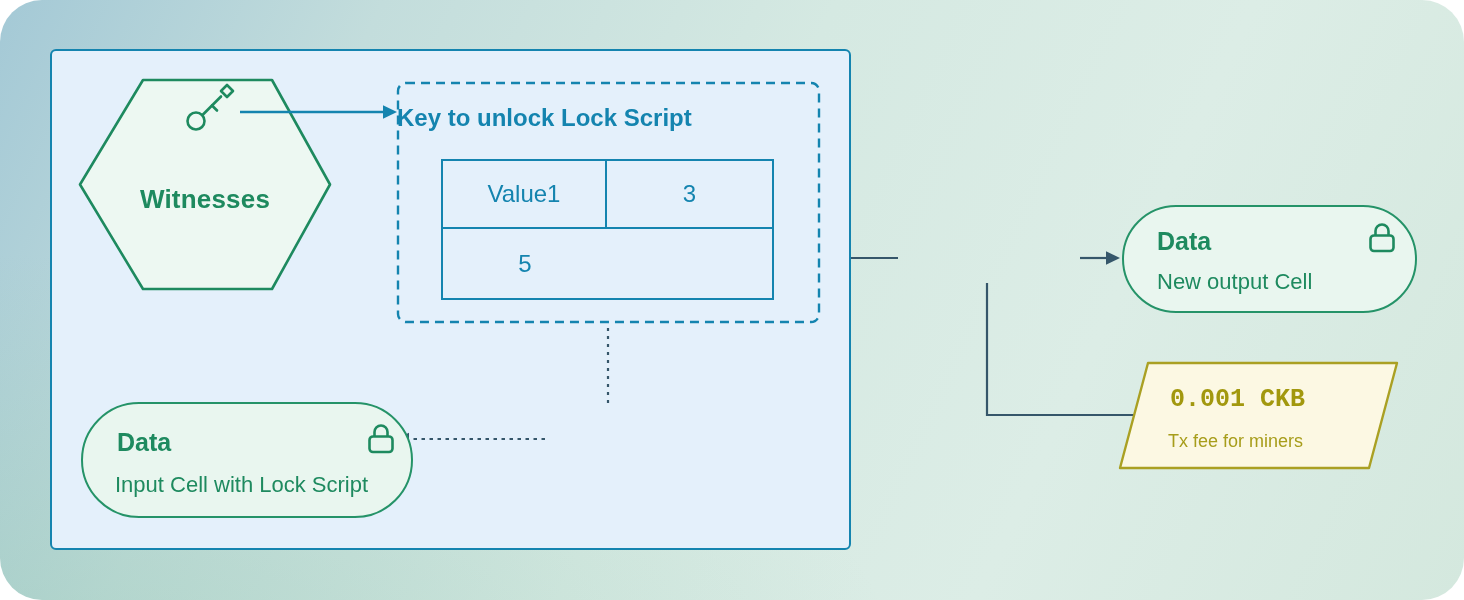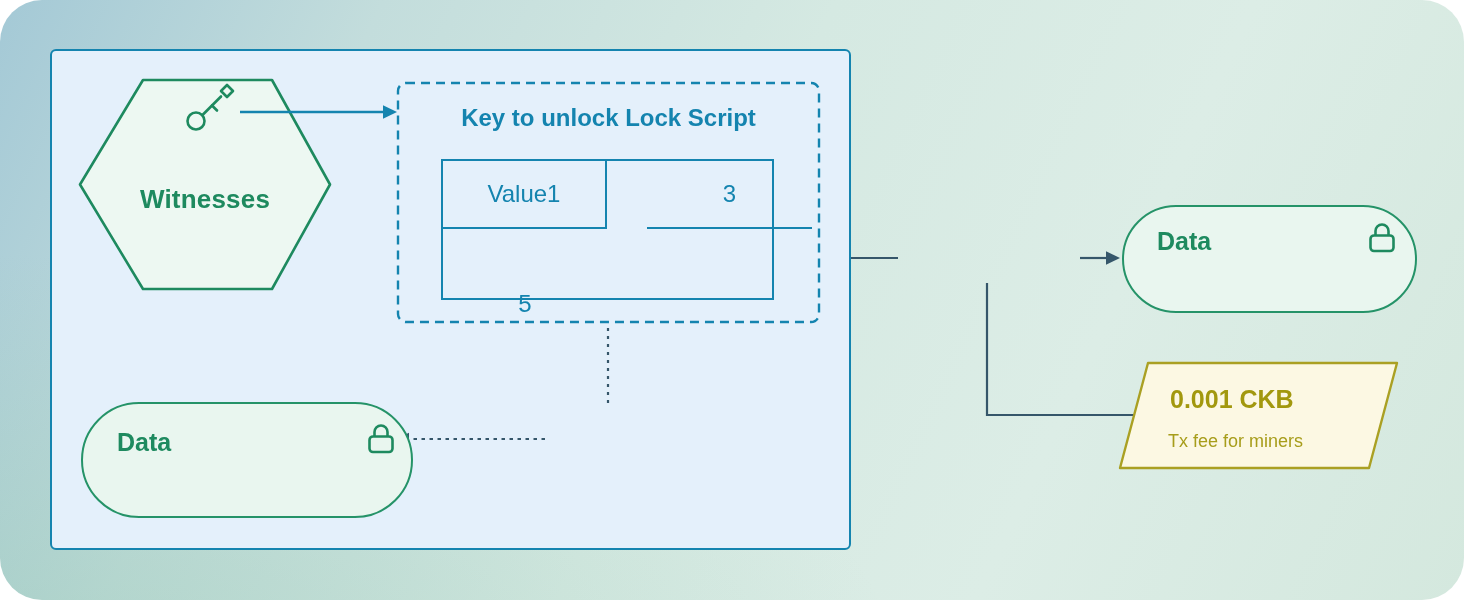--- a/index.html
+++ b/index.html
@@ -13,27 +13,27 @@
   .main-box{
     left:50px;top:49px;width:797px;height:497px;
     background:#e4f0fb;border:2px solid #1484af;border-radius:6px;
   }
   svg.overlay{position:absolute;left:0;top:0;width:1464px;height:600px;pointer-events:none;}
   .witness-label{
     left:80px;top:80px;width:250px;height:238px;display:flex;align-items:center;justify-content:center;
     color:#1e8a5f;font-size:26px;font-weight:bold;letter-spacing:0.2px;
   }
   .panel-title{
-    left:397px;top:104px;width:423px;text-align:center;
+    left:397px;top:104px;width:423px;text-align:left;
     color:#1484af;font-size:24px;font-weight:bold;
   }
   .kv-table{
     left:441px;top:159px;width:333px;height:141px;
     border:2px solid #1484af;box-sizing:border-box;
-    display:grid;grid-template-columns:164px 165px;grid-template-rows:68px 69px;gap:40px;
+    display:grid;grid-template-columns:164px 165px;grid-template-rows:68px 69px;
   }
   .kv-cell{
     display:flex;align-items:center;justify-content:center;
     color:#1484af;font-size:24px;box-sizing:border-box;
   }
   .kv-cell.c1{border-right:2px solid #1484af;}
   .kv-cell.r1{border-bottom:2px solid #1484af;}
   .unlock-label{
     left:548px;top:424px;width:120px;text-align:center;
     color:#35566a;font-size:27px;
@@ -51,21 +51,21 @@
   .pill.output .pill-sub{left:33px;top:62px;}
   .pill-lock{position:absolute;}
   .pill.input .pill-lock{left:283px;top:18px;}
   .pill.output .pill-lock{left:243px;top:14px;}
   .tx-label{
     left:903px;top:240px;width:172px;text-align:center;
     color:#35566a;font-size:28px;
   }
   .fee-amount{
     left:1170px;top:385px;width:220px;
-    color:#a2980e;font-size:25px;font-weight:bold;
+    color:#a2980e;font-size:25px;font-weight:bold;font-family:Liberation Mono, monospace;
   }
   .fee-note{
     left:1168px;top:431px;width:220px;
     color:#a79d1b;font-size:18px;
   }
 </style>
 </head>
 <body>
 
 <div class="canvas">
@@ -121,29 +121,31 @@
 
 
   <div class="abs pill input">
     <div class="pill-title">Data</div>
     <span class="pill-lock">
       <svg width="30" height="34" viewBox="0 0 30 34">
         <path d="M8.5 15 v-5 a6.5 6.5 0 0 1 13 0 v5" fill="none" stroke="#1e8a5f" stroke-width="2.6"></path>
         <rect x="3.5" y="14.5" width="23" height="15.5" rx="3.5" fill="none" stroke="#1e8a5f" stroke-width="2.6"></rect>
       </svg>
     </span>
+    <div class="pill-sub">Input Cell with Lock Script</div>
   </div>
 
 
   <div class="abs pill output">
     <div class="pill-title">Data</div>
     <span class="pill-lock">
       <svg width="30" height="34" viewBox="0 0 30 34">
         <path d="M8.5 15 v-5 a6.5 6.5 0 0 1 13 0 v5" fill="none" stroke="#1e8a5f" stroke-width="2.6"></path>
         <rect x="3.5" y="14.5" width="23" height="15.5" rx="3.5" fill="none" stroke="#1e8a5f" stroke-width="2.6"></rect>
       </svg>
     </span>
+    <div class="pill-sub">New output Cell</div>
   </div>
 
   <div class="abs fee-amount">0.001 CKB</div>
   <div class="abs fee-note">Tx fee for miners</div>
 
 </div>
 
 </body></html>

